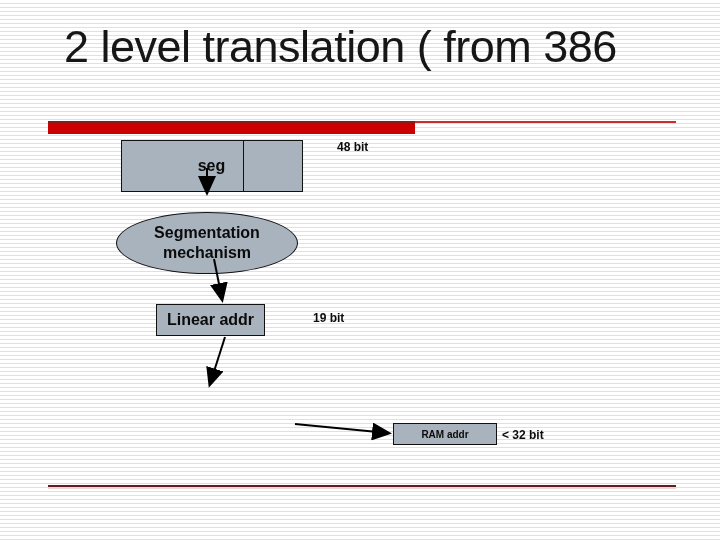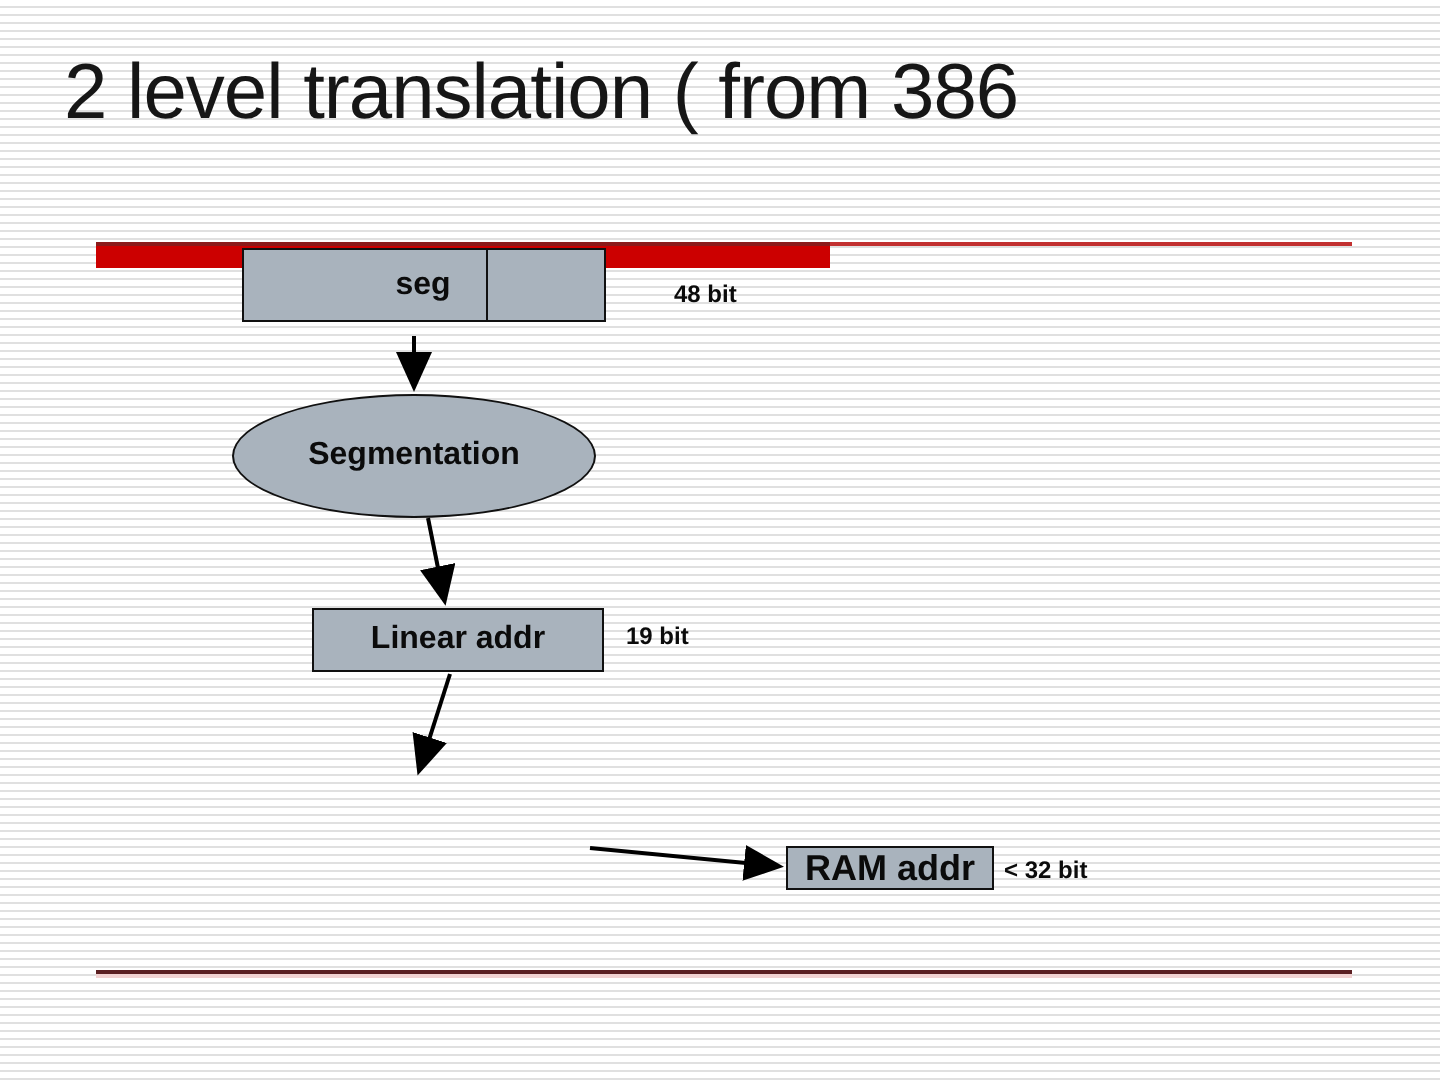--- a/index.html
+++ b/index.html
@@ -13,23 +13,23 @@
     position:relative;
     width:720px;height:540px;
     background:repeating-linear-gradient(
       to bottom,
       #ffffff 0px, #ffffff 3px,
       #e0e0e0 3px, #e0e0e0 4px
     );
   }
   .title{
     position:absolute;
-    left:32px; top:22px;
+    left:64px; top:22px;
     width:620px;
-    font-size:39px;
+    font-size:45px;
     line-height:50px;
     font-weight:400;
     color:#161616;
     letter-spacing:-0.5px;
   }
   .title span{display:block;}
   .accent-bar{
     position:absolute;
     left:48px; top:121px;
     width:367px; height:13px;
@@ -60,55 +60,55 @@
     box-sizing:border-box;
     color:#0b0b0b;
     font-weight:bold;
     font-size:16px;
     display:flex;
     align-items:center;
     justify-content:center;
     text-align:center;
   }
   .seg-offset{
-    left:121px; top:124px;
-    width:182px; height:37px;
+    left:121px; top:140px;
+    width:182px; height:52px;
     display:flex;
     padding:0;
   }
   .seg-cell{
     width:63px; height:100%;
     border-right:1px solid #111;
     box-sizing:border-box;
     display:flex; align-items:center; justify-content:center;
   }
   .offset-cell{
     flex:1; height:100%;
     display:flex; align-items:center; justify-content:center;
   }
   .ellipse{
     border-radius:50%;
     line-height:20px;
   }
   .ellipse-segmentation{
-    left:116px; top:197px;
+    left:116px; top:212px;
     width:182px; height:62px;
   }
   .ellipse-paging{
     left:115px; top:390px;
     width:180px; height:65px;
   }
   .box-linear{
     left:156px; top:304px;
-    width:146px; height:32px;
+    width:109px; height:32px;
   }
   .box-ram{
     left:393px; top:423px;
     width:104px; height:22px;
-    font-size:18px;
+    font-size:10px;
   }
   .bit-label{
     position:absolute;
     color:#0b0b0b;
     font-weight:bold;
     font-size:12px;
     white-space:nowrap;
   }
   .label-48bit{left:337px; top:140px;}
   .label-32bit{left:313px; top:311px;}
@@ -136,20 +136,21 @@
     <div class="seg-cell">
       <span>seg</span>
     </div>
   </div>
 
   <div class="bit-label label-48bit">48 bit</div>
 
   <div class="node ellipse ellipse-segmentation">
     <div>
       <span style="display:block">Segmentation</span>
+      <span style="display:block">mechanism</span>
     </div>
   </div>
 
   <div class="node box-linear">
     <span>Linear addr</span>
   </div>
 
   <div class="bit-label label-32bit">19 bit</div>
 
 

